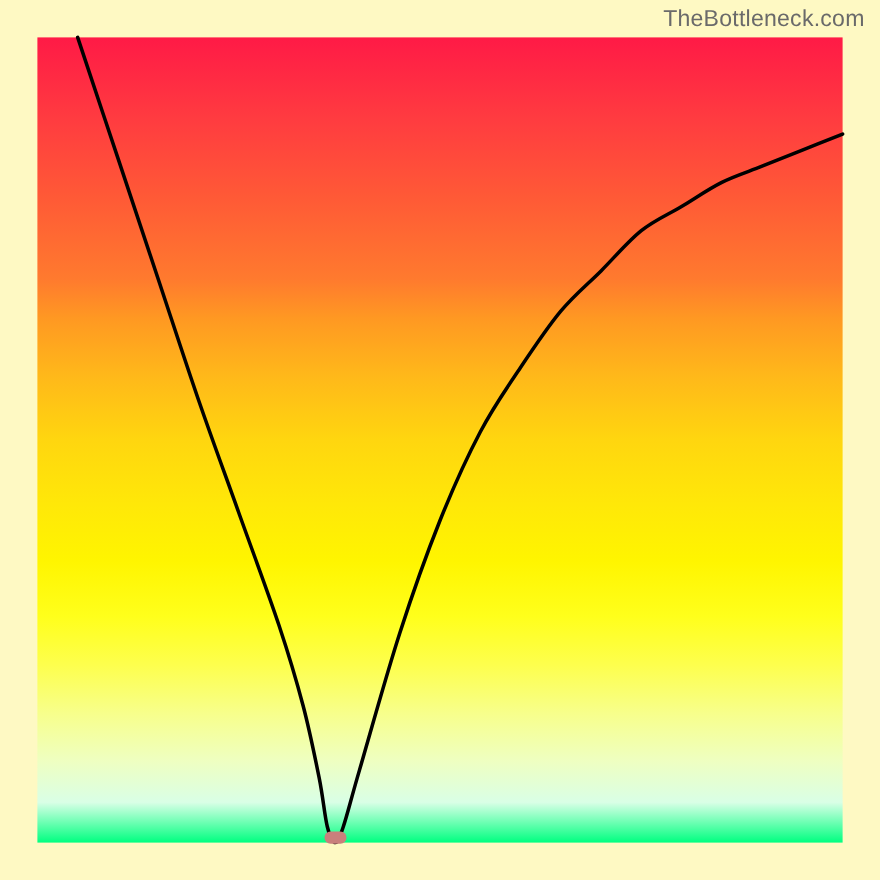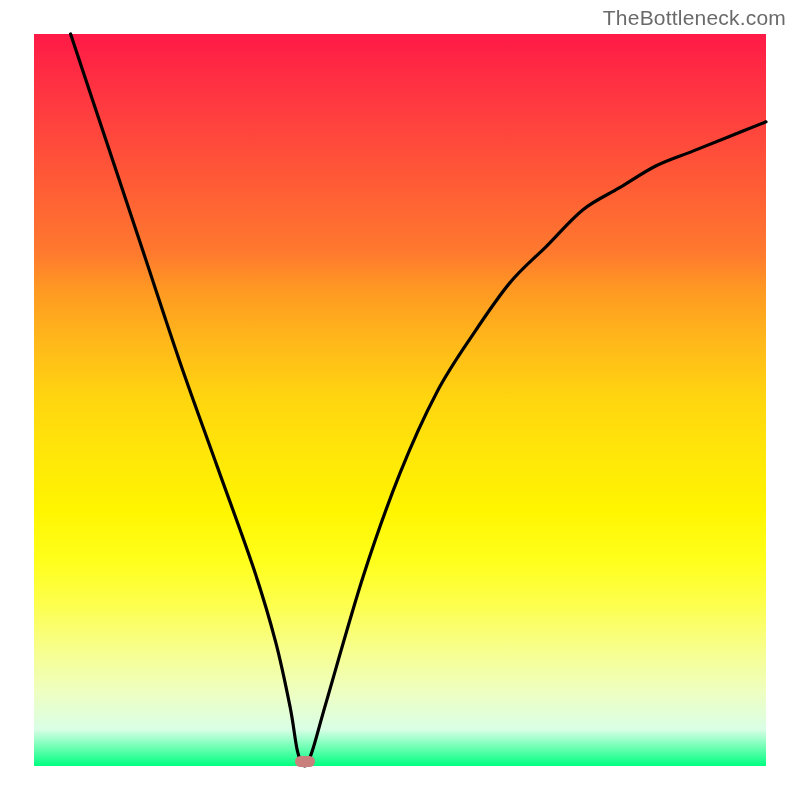--- a/index.html
+++ b/index.html
@@ -19,21 +19,21 @@
     font-size: 21px;
     font-weight: 400;
     letter-spacing: 0.2px;
     z-index: 10;
   }
   .outer-frame {
     position: absolute;
     top: 0; left: 0;
     width: 800px;
     height: 800px;
-    background: #ffffff;
+    background: #fef9c3;
   }
   .plot-area {
     position: absolute;
     top: 34px;
     left: 34px;
     width: 732px;
     height: 732px;
     background: linear-gradient(to bottom,
       #ff1a46 0%,
       #ff3b40 10%,

